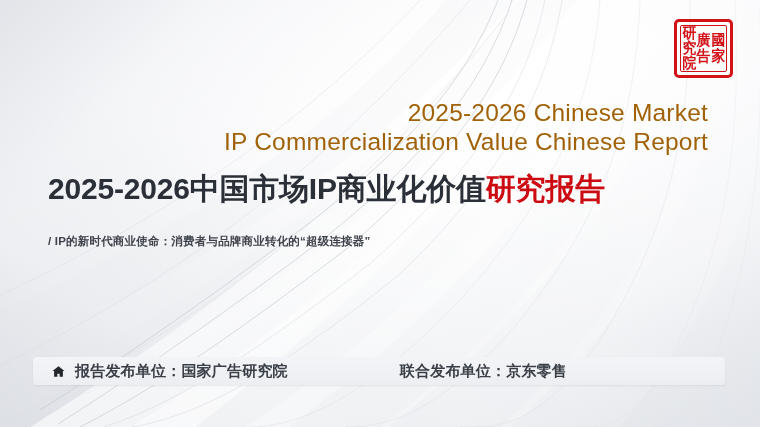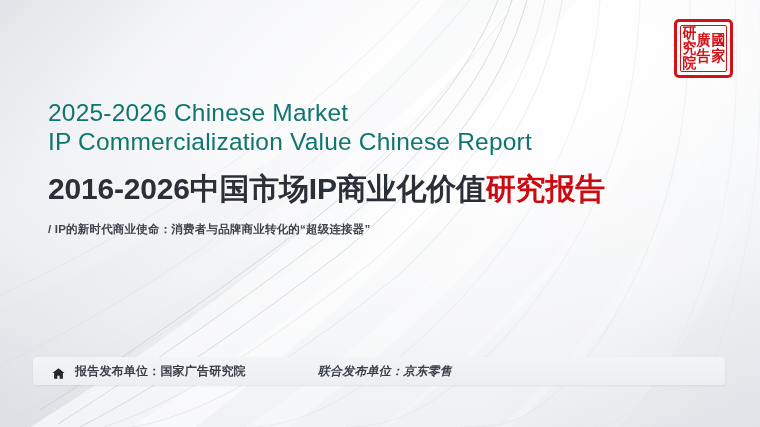--- a/index.html
+++ b/index.html
@@ -86,40 +86,41 @@
   .seal-col span { display: block; transform: scaleX(0.92); }
 
   
   .titles {
     position: absolute;
     left: 48px;
     top: 98px;
     width: 660px;
   }
   .en-title {
-    color: #0f766e;
+    color: #a16207;
     font-size: 24.5px;
     font-weight: 300;
     line-height: 29px;
     letter-spacing: 0.2px;
     white-space: nowrap;
+    text-align: right;
   }
   .cn-title {
     margin-top: 16px;
     font-size: 30px;
     font-weight: bold;
     line-height: 34px;
     letter-spacing: -0.2px;
     white-space: nowrap;
     color: #2b3038;
   }
   .cn-title .accent { color: #cc0a12; margin-top: 17px; }
 
   .sub-title {
-    margin-top: 16px;
+    margin-top: 28px;
     font-size: 11.5px;
     font-weight: bold;
     color: #3e424a;
     letter-spacing: 0.2px;
     white-space: nowrap;
   }
 
   
   .footer-bar {
     position: absolute;
@@ -128,29 +129,29 @@
     width: 692px;
     height: 28px;
     background: linear-gradient(180deg, #f3f4f7 0%, #eceef2 100%);
     border-radius: 4px;
     box-shadow: 0 1px 2px rgba(120,125,135,0.13);
     display: flex;
     align-items: center;
   }
   .footer-item {
     display: flex;
-    align-items: flex-end;
-    font-size: 12px;
+    align-items: center;
+    font-size: 15px;
     font-weight: bold;
     color: #3a3f47;
     letter-spacing: 0.2px;
     white-space: nowrap;
   }
   .footer-item.left { margin-left: 19px; }
-  .footer-item.right { margin-left: 72px; font-style: italic; }
+  .footer-item.right { margin-left: 112px; }
   .home-icon {
     width: 13px;
     height: 13px;
     margin-right: 10px;
     display: inline-block;
     color: #24282e;
   }
   .home-icon svg { display: block; }
 </style>
 </head>
@@ -227,21 +228,21 @@
         <span>研</span>
         <span>究</span>
         <span>院</span>
       </div>
     </div>
   </div>
 
   <div class="titles">
     <div class="en-title">2025-2026 Chinese Market</div>
     <div class="en-title">IP Commercialization Value Chinese Report</div>
-    <div class="cn-title"><span>2016-2026中国市场IP商业化价值</span><span class="accent">研究报告</span></div>
+    <div class="cn-title"><span>2025-2026中国市场IP商业化价值</span><span class="accent">研究报告</span></div>
     <div class="sub-title">/ IP的新时代商业使命：消费者与品牌商业转化的“超级连接器”</div>
   </div>
 
   <div class="footer-bar">
     <div class="footer-item left">
       <span class="home-icon">
         <svg viewBox="0 0 16 16" width="13" height="13" fill="currentColor">
           <path d="M8 1.4 0.6 7.3h2.0V14.6h4.0v-3.9h2.8v3.9h4.0V7.3h2.0L8 1.4z"></path>
         </svg>
       </span>

